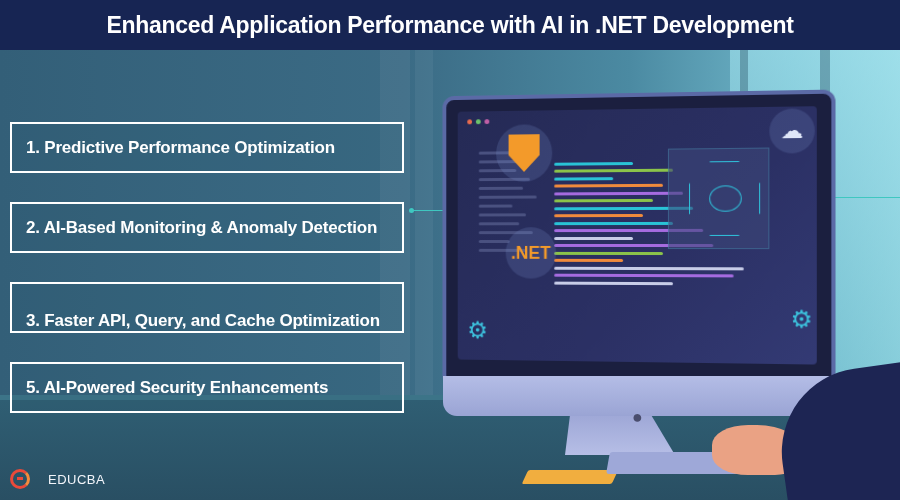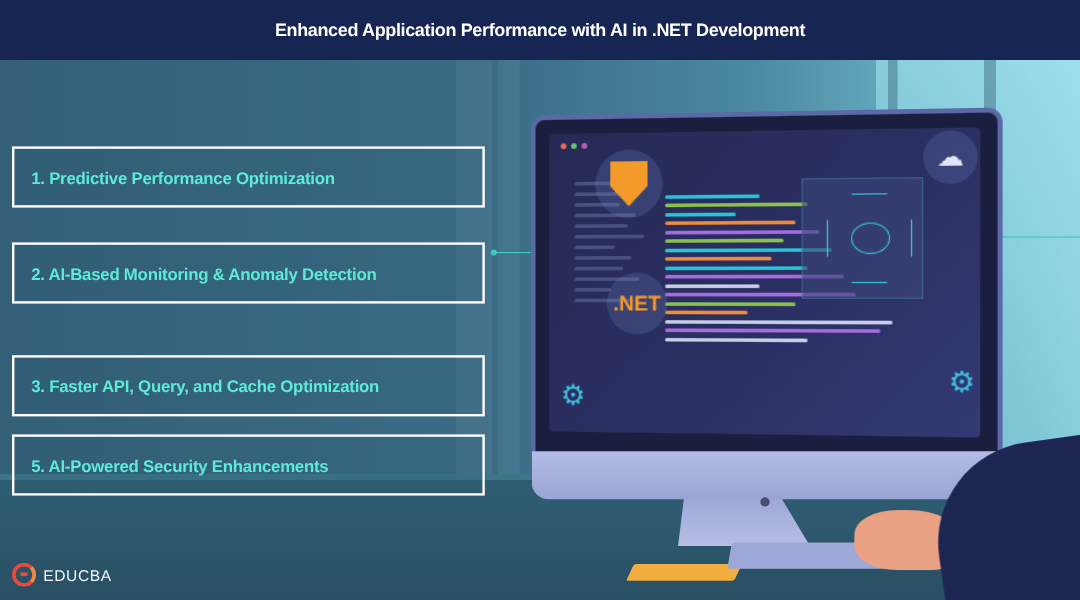--- a/index.html
+++ b/index.html
@@ -11,25 +11,25 @@
   .bg .wall-panel { position: absolute; top: 50px; bottom: 0; background: rgba(255,255,255,0.05); }
   .bg .window-frame { position: absolute; background: rgba(30,70,90,0.35); }
   .bg .window-light { position: absolute; top: 50px; right: 0; width: 170px; height: 330px;
         background: linear-gradient(180deg, rgba(170,235,245,0.55), rgba(120,200,215,0.35)); }
   .bg .desk { position: absolute; left: 0; right: 0; top: 400px; bottom: 0;
         background: linear-gradient(180deg, #2f5e73 0%, #294f63 100%); }
   .bg .desk-edge { position: absolute; left: 0; right: 0; top: 395px; height: 10px; background: #3c7488; }
 
   .header { position: absolute; left: 0; top: 0; width: 900px; height: 50px; background: #172553;
             display: flex; align-items: center; justify-content: center; }
-  .header h1 { color: #fff; font-size: 15px; font-weight: bold; letter-spacing: -0.3px; }
+  .header h1 { color: #fff; font-size: 23px; font-weight: bold; letter-spacing: -0.3px; }
 
   .feature { position: absolute; left: 10px; width: 394px; height: 51px; border: 2px solid #ffffff;
              display: flex; align-items: center; padding-left: 14px; background: rgba(40,85,110,0.15); }
-  .feature span { color: #5eead4; font-size: 14px; font-weight: bold; letter-spacing: -0.2px; }
+  .feature span { color: #ffffff; font-size: 17px; font-weight: bold; letter-spacing: -0.2px; }
 
   .connector { position: absolute; height: 1px; background: #3fc7c0; }
   .connector .dot { position: absolute; width: 5px; height: 5px; border-radius: 50%; background: #3fc7c0; top: -2px; }
 
   .monitor { position: absolute; left: 437px; top: 93px; width: 395px; height: 297px; }
   .monitor .bezel { position: absolute; inset: 0; background: #1b1f3f; border-radius: 12px;
         border: 4px solid #5b6aa6; transform: perspective(900px) rotateY(-6deg); }
   .monitor .chin { position: absolute; left: 6px; right: 0; bottom: -26px; height: 40px;
         background: linear-gradient(180deg, #b4bde6, #9aa4d4); border-radius: 0 0 14px 14px; }
   .monitor .apple { position: absolute; left: 50%; bottom: -12px; transform: translateX(-50%);
@@ -61,21 +61,21 @@
         background: linear-gradient(180deg, #8d97cb, #b6bee6); clip-path: polygon(8% 0,62% 0,100% 100%,0 100%); }
   .keyboard { position: absolute; left: 608px; top: 452px; width: 230px; height: 22px; background: #9ea8d8;
         border-radius: 3px; transform: skewX(-10deg); }
   .notepad { position: absolute; left: 525px; top: 470px; width: 90px; height: 14px; background: #f1ae3f;
         transform: skewX(-25deg); border-radius: 2px; }
   .hand { position: absolute; left: 712px; top: 425px; width: 90px; height: 50px; background: #eaa284; border-radius: 40% 50% 30% 40%; }
   .sleeve { position: absolute; left: 780px; top: 370px; width: 140px; height: 140px; background: #1d2553;
         border-radius: 60% 0 0 0; transform: rotate(-8deg); }
   .mug { position: absolute; left: 840px; top: 376px; width: 55px; height: 48px; background: #3d8aa0; border-radius: 4px 4px 8px 8px; }
 
-  .logo { position: absolute; left: 10px; top: 469px; display: flex; align-items: center; gap: 6px; }
+  .logo { position: absolute; left: 10px; top: 469px; display: flex; align-items: center; gap: 18px; }
   .logo .mark { width: 20px; height: 20px; border-radius: 50%; border: 3px solid #ea4a3a; border-right-color: #f58a3c; position: relative; }
   .logo .mark::after { content: ""; position: absolute; left: 4px; top: 5px; width: 6px; height: 3px; background: #ea4a3a; }
   .logo span { color: #f2f5fa; font-size: 13px; letter-spacing: 0.5px; }
 </style>
 </head>
 <body>
 
 <div class="bg">
   <div class="wall-panel" style="left:380px;width:30px;"></div>
   <div class="wall-panel" style="left:415px;width:18px;"></div>
@@ -89,21 +89,21 @@
 <header class="header">
   <h1>Enhanced Application Performance with AI in .NET Development</h1>
 </header>
 
 <div class="feature" style="top:122px;">
   <span>1. Predictive Performance Optimization</span>
 </div>
 <div class="feature" style="top:202px;">
   <span>2. AI-Based Monitoring &amp; Anomaly Detection</span>
 </div>
-<div class="feature" style="top:296px;">
+<div class="feature" style="top:282px;align-items:flex-end;">
   <span>3. Faster API, Query, and Cache Optimization</span>
 </div>
 <div class="feature" style="top:362px;">
   <span>5. AI-Powered Security Enhancements</span>
 </div>
 
 <div class="connector" style="left:409px;top:210px;width:58px;">
   <i class="dot" style="left:0;"></i>
   <i class="dot" style="right:0;"></i>
 </div>

